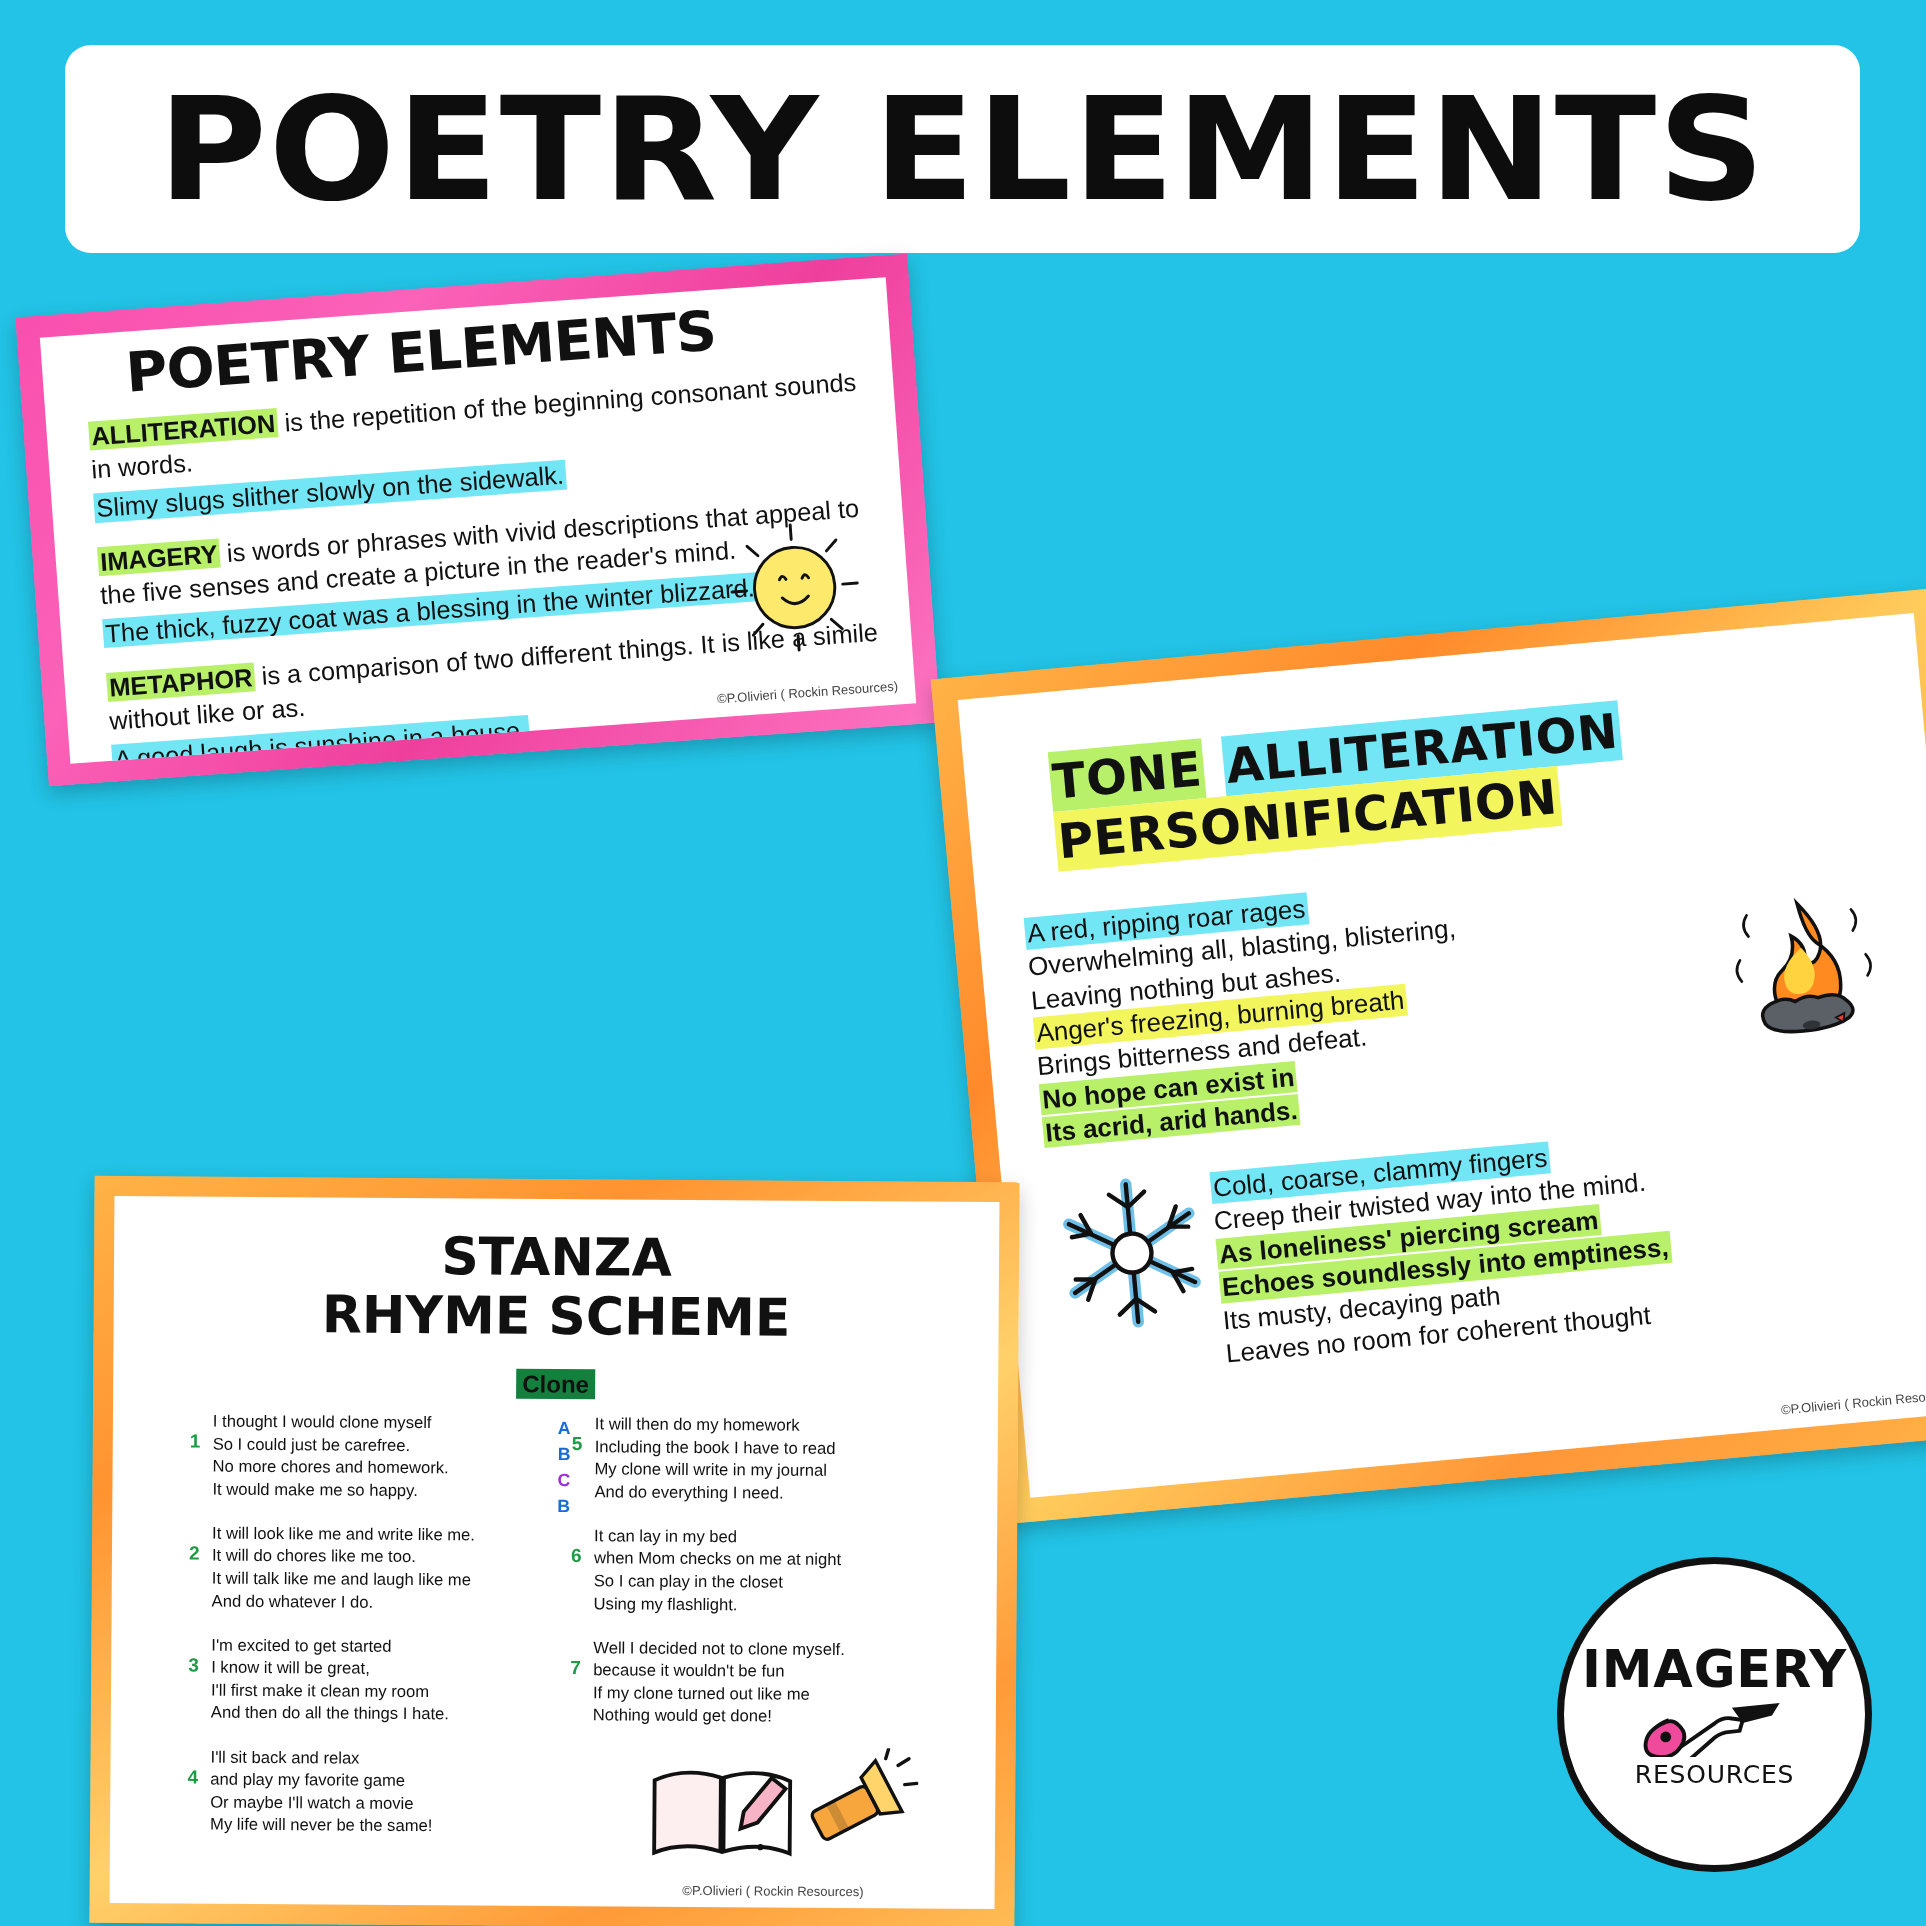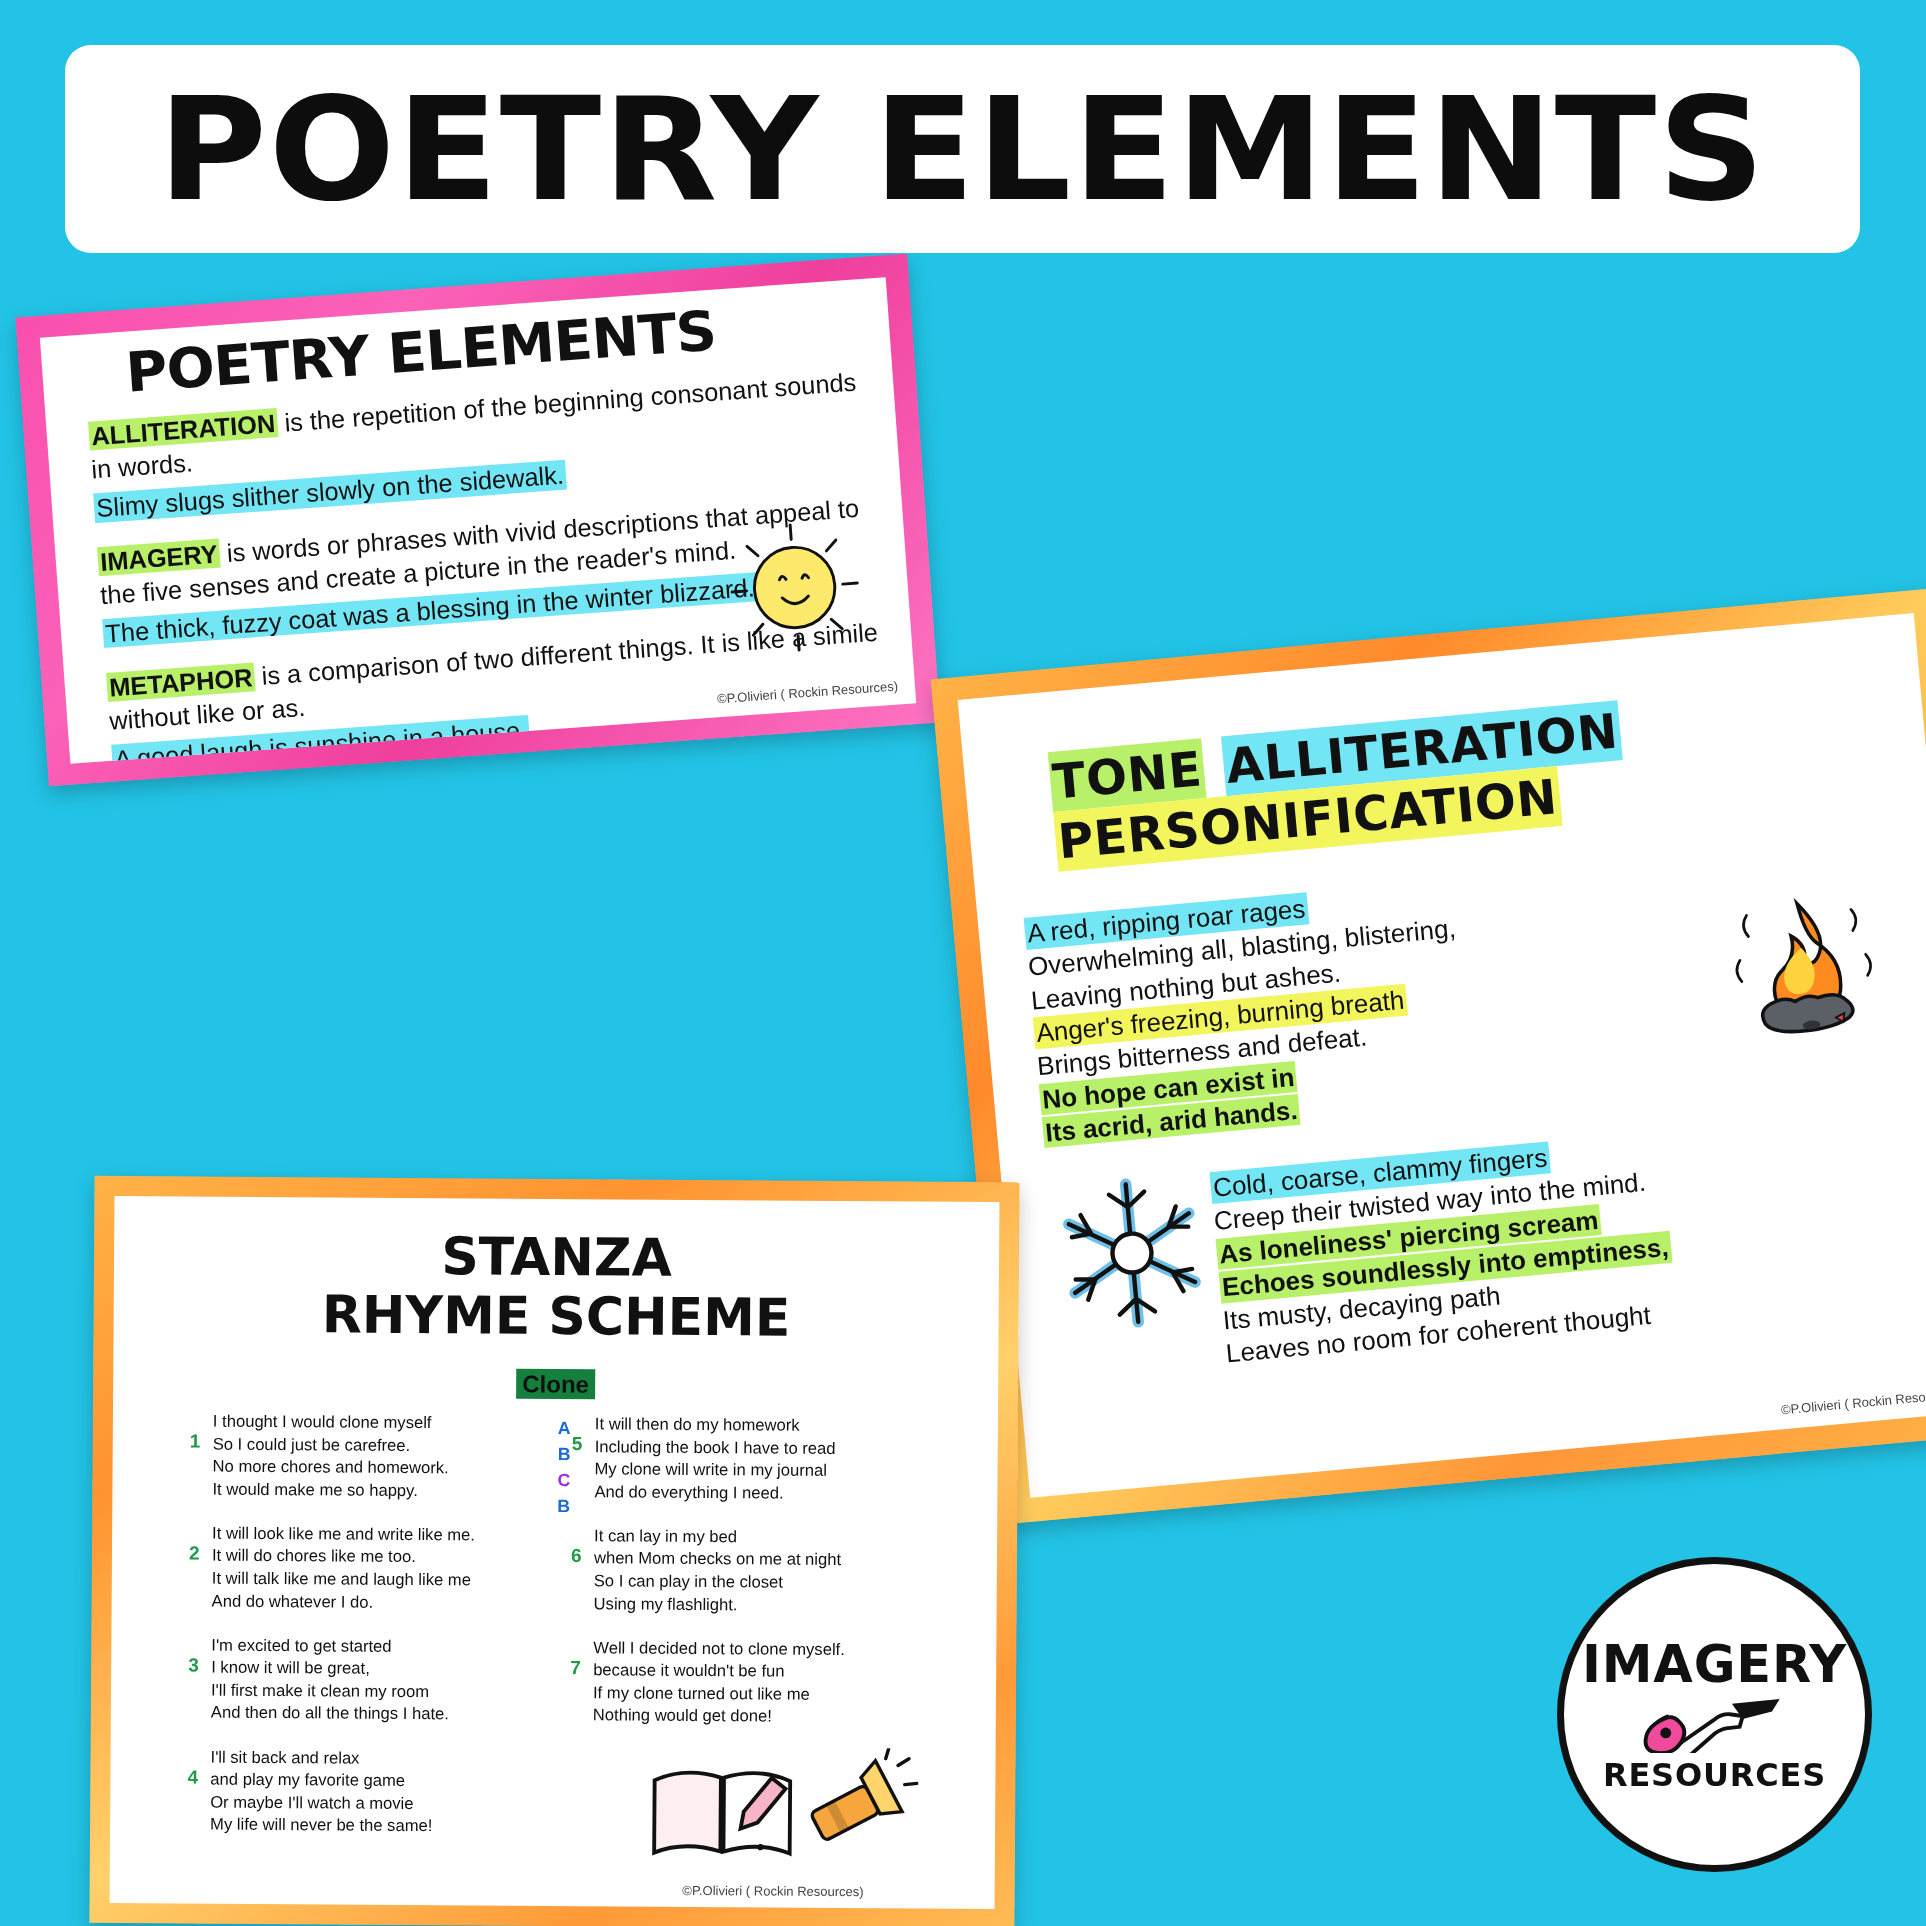--- a/index.html
+++ b/index.html
@@ -273,22 +273,22 @@
   .logo .l1 {
     font-family: "DejaVu Sans", sans-serif;
     font-weight: bold;
     font-size: 51px;
     letter-spacing: 0.8px;
     color: #111;
     margin-bottom: 1.5px;
   }
   .logo .l2 {
     font-family: "DejaVu Sans", sans-serif;
-    font-weight: bold;
-    font-size: 32px;
+    font-weight: normal;
+    font-size: 25px;
     letter-spacing: 0.8px;
     color: #111;
     margin-top: 3.1px;
   }
   .logo .guitar { width: 154px; height: 57px; }
 </style>
 </head>
 <body>
 
 <div class="title-banner">

